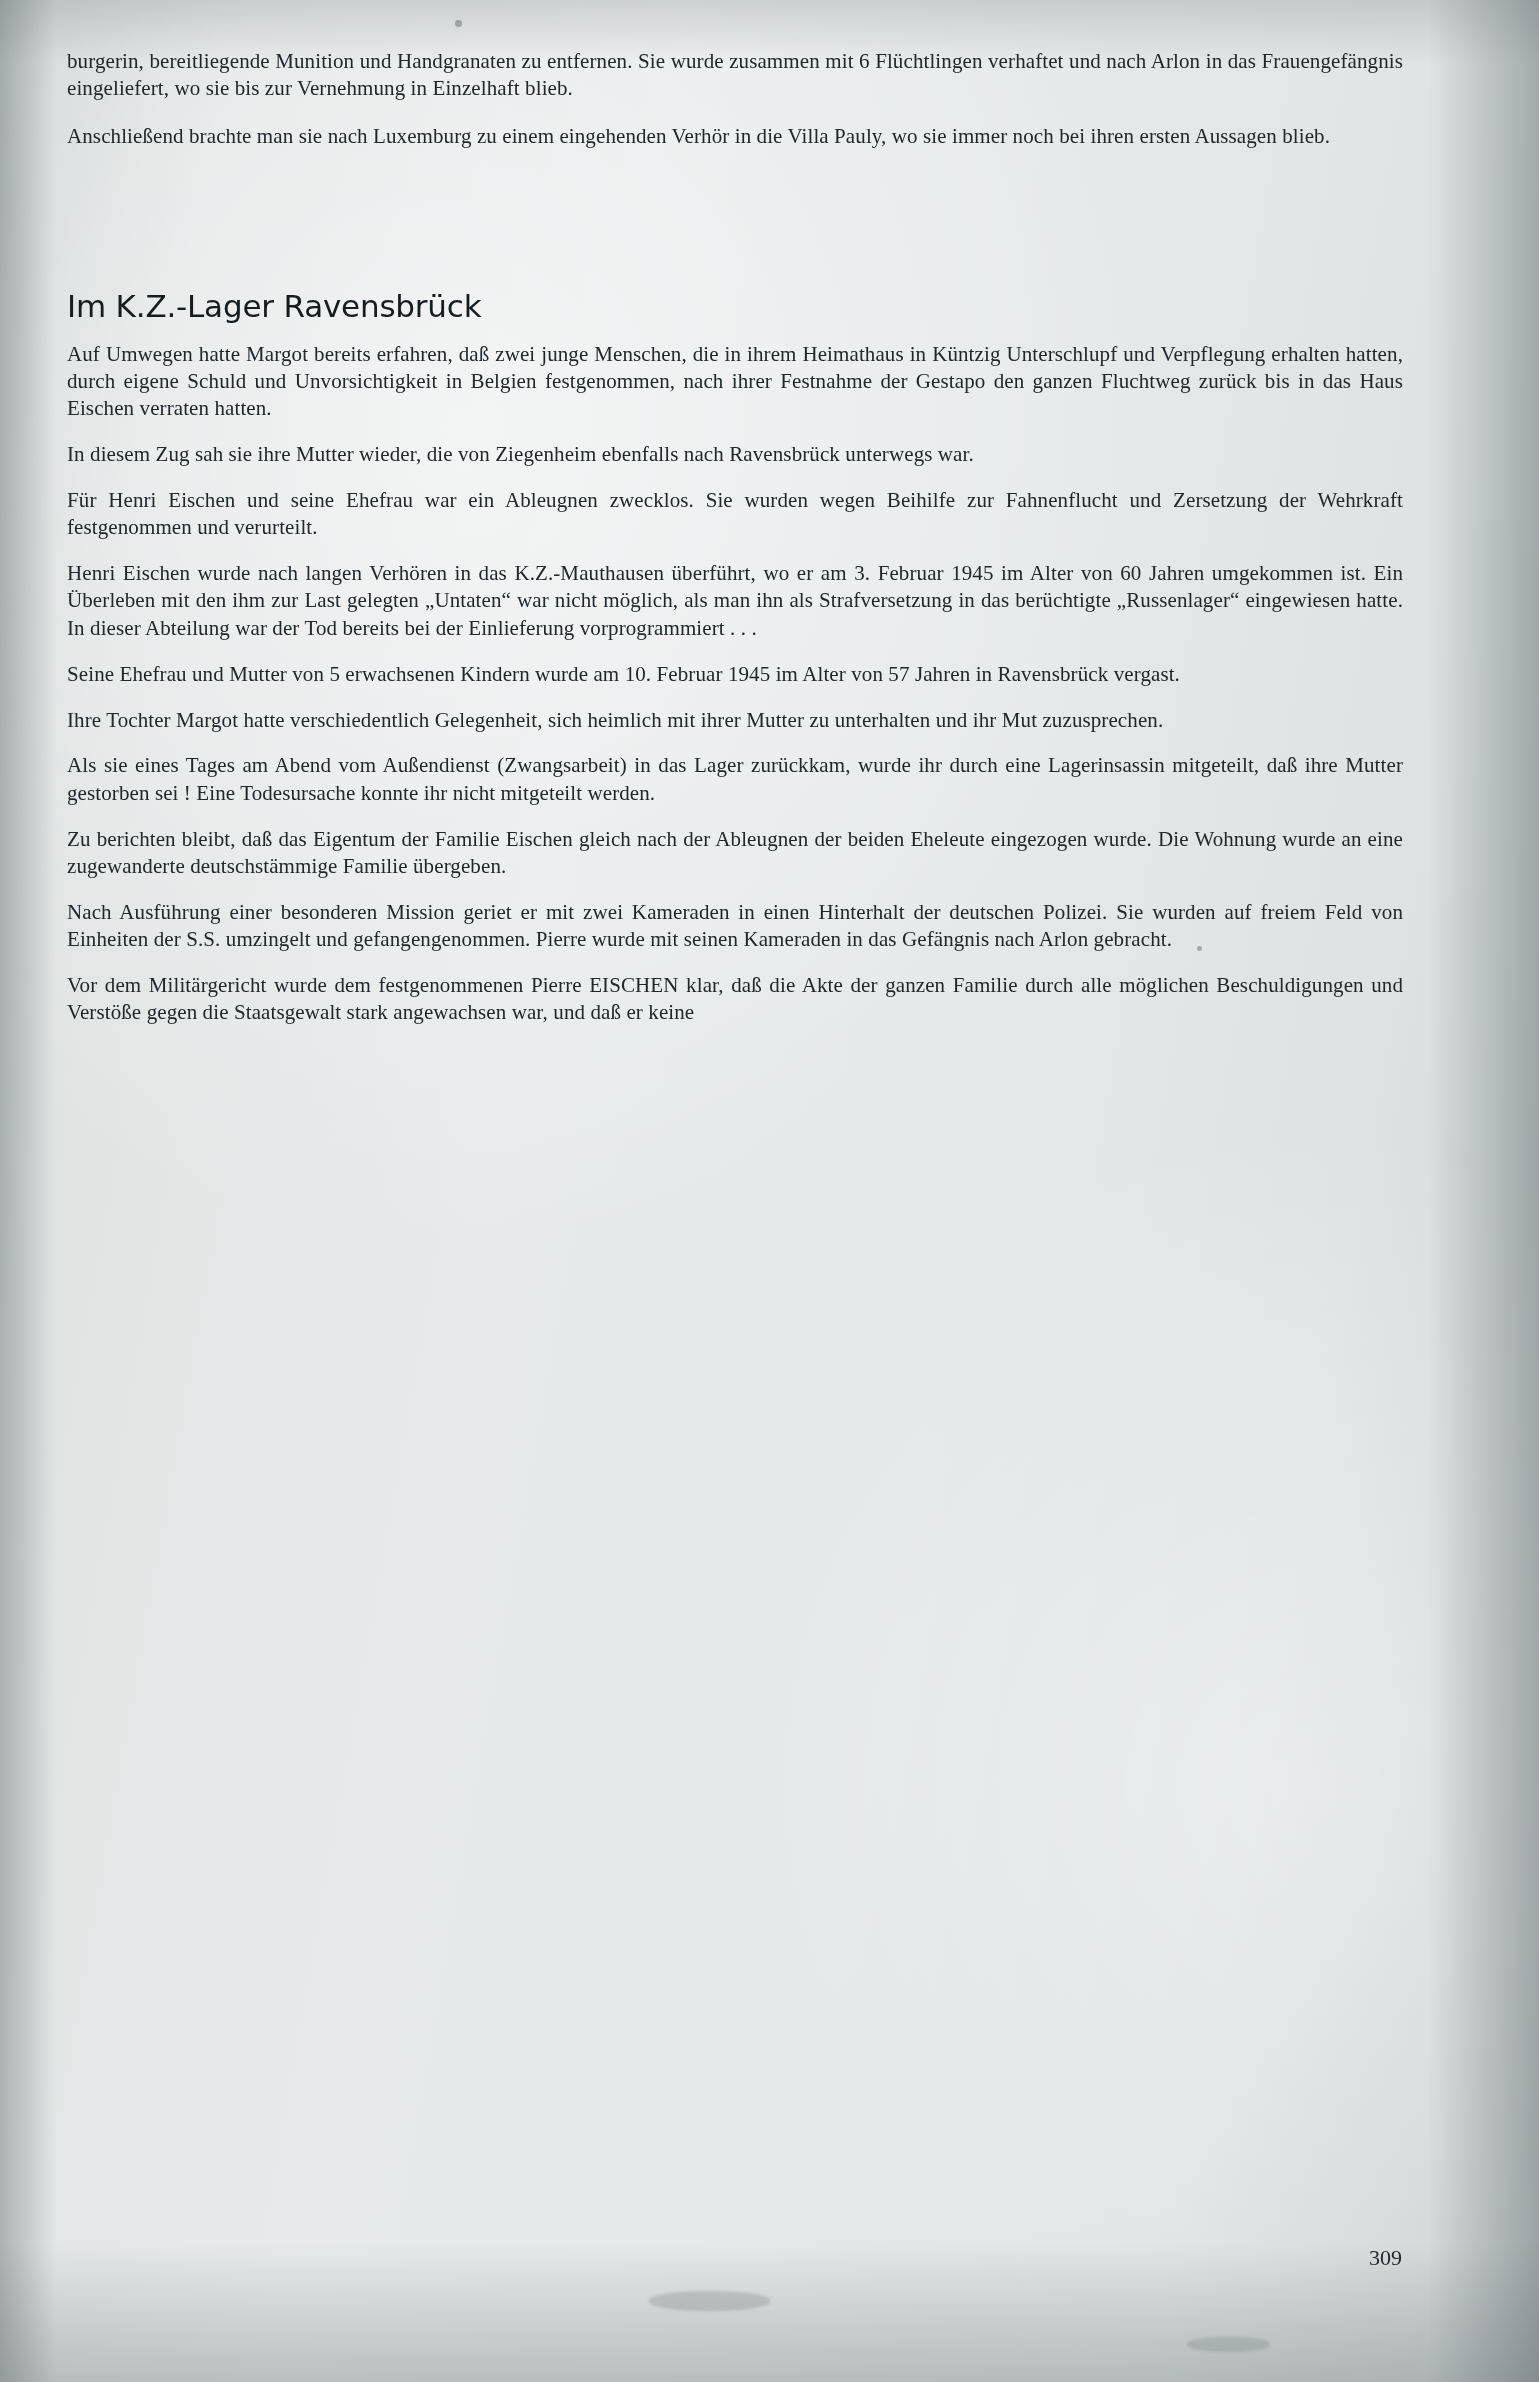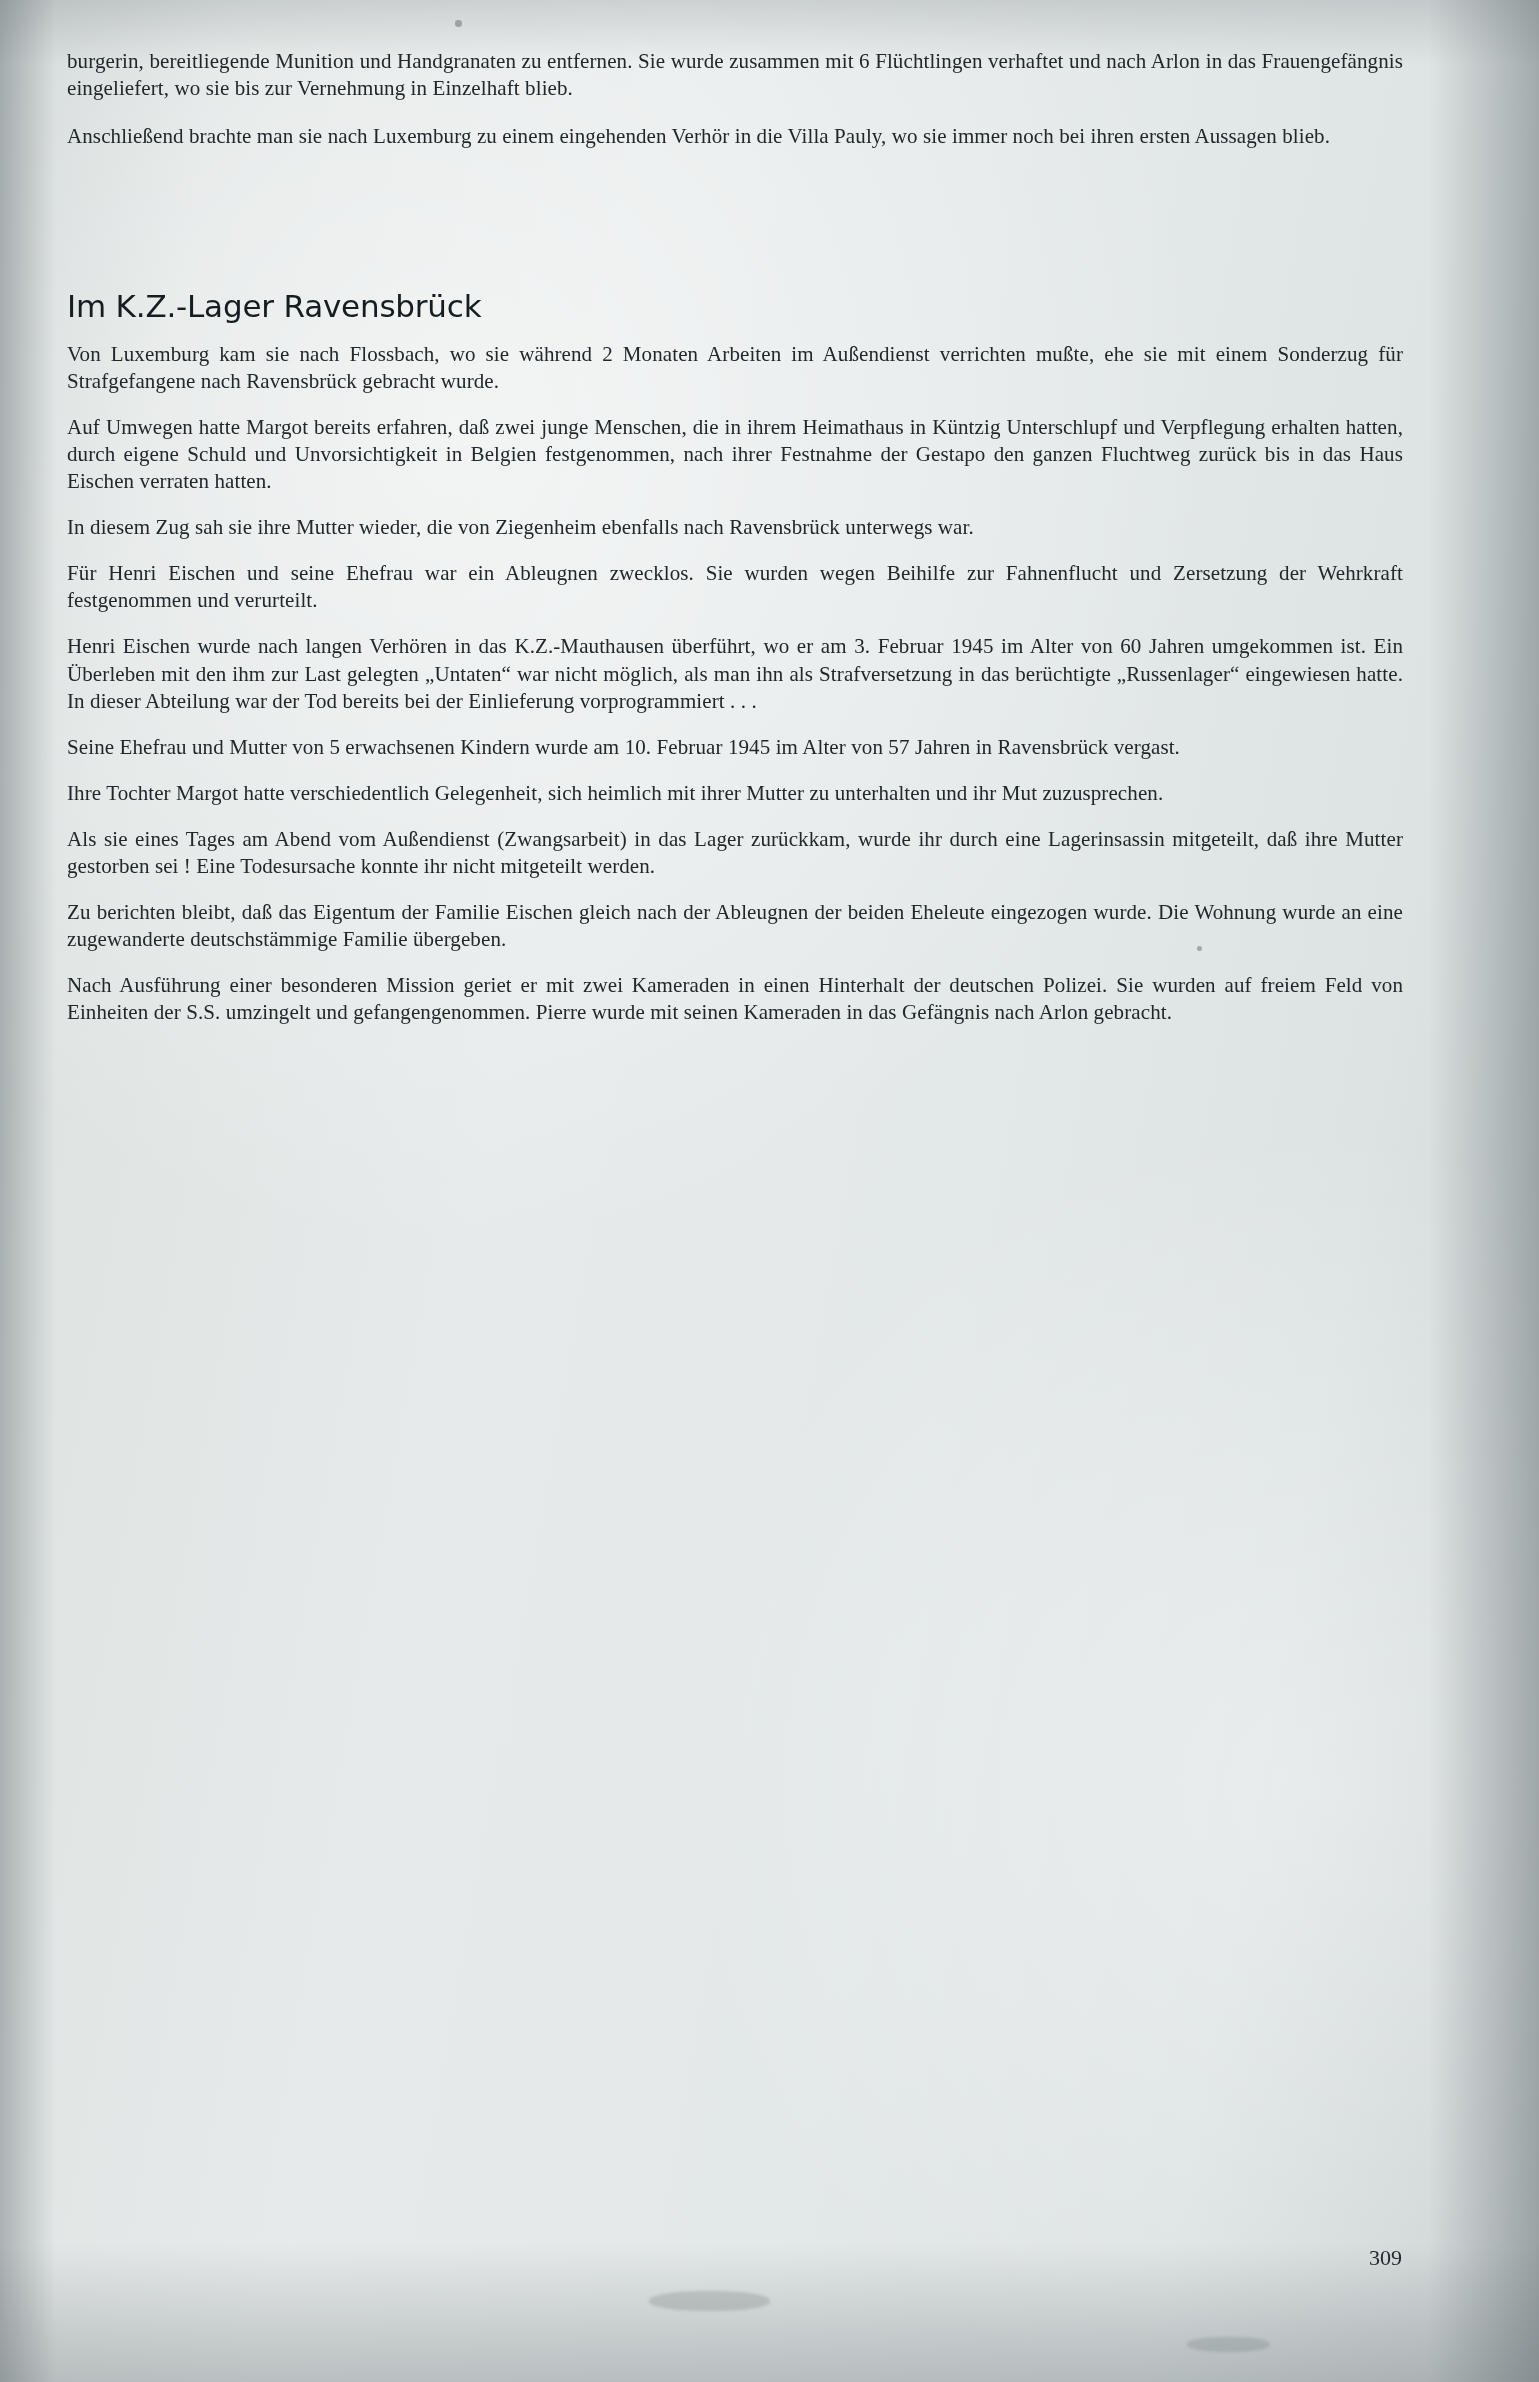--- a/index.html
+++ b/index.html
@@ -120,29 +120,29 @@
 
   <div class="content">
 
     <p class="para first">burgerin, bereitliegende Munition und Handgranaten zu entfernen. Sie wurde zusammen mit 6 Flüchtlingen verhaftet und nach Arlon in das Frauengefängnis eingeliefert, wo sie bis zur Vernehmung in Einzelhaft blieb.</p>
     <p class="para">Anschließend brachte man sie nach Luxemburg zu einem eingehenden Verhör in die Villa Pauly, wo sie immer noch bei ihren ersten Aussagen blieb.</p>
 
     <div class="gap-before-heading"></div>
 
     <h2 class="section-heading">Im K.Z.-Lager Ravensbrück</h2>
 
-    <p class="para">Von Luxemburg kam sie nach Flossbach, wo sie während 2 Monaten Arbeiten im Außendienst verrichten mußte, ehe sie mit einem Sonderzug für Strafgefangene nach Ravensbrück gebracht wurde.</p>
     <p class="para">Auf Umwegen hatte Margot bereits erfahren, daß zwei junge Menschen, die in ihrem Heimathaus in Küntzig Unterschlupf und Verpflegung erhalten hatten, durch eigene Schuld und Unvorsichtigkeit in Belgien festgenommen, nach ihrer Festnahme der Gestapo den ganzen Fluchtweg zurück bis in das Haus Eischen verraten hatten.</p>
     <p class="para">In diesem Zug sah sie ihre Mutter wieder, die von Ziegenheim ebenfalls nach Ravensbrück unterwegs war.</p>
     <p class="para">Für Henri Eischen und seine Ehefrau war ein Ableugnen zwecklos. Sie wurden wegen Beihilfe zur Fahnenflucht und Zersetzung der Wehrkraft festgenommen und verurteilt.</p>
     <p class="para">Henri Eischen wurde nach langen Verhören in das K.Z.-Mauthausen überführt, wo er am 3. Februar 1945 im Alter von 60 Jahren umgekommen ist. Ein Überleben mit den ihm zur Last gelegten „Untaten“ war nicht möglich, als man ihn als Strafversetzung in das berüchtigte „Russenlager“ eingewiesen hatte. In dieser Abteilung war der Tod bereits bei der Einlieferung vorprogrammiert . . .</p>
     <p class="para">Seine Ehefrau und Mutter von 5 erwachsenen Kindern wurde am 10. Februar 1945 im Alter von 57 Jahren in Ravensbrück vergast.</p>
     <p class="para">Ihre Tochter Margot hatte verschiedentlich Gelegenheit, sich heimlich mit ihrer Mutter zu unterhalten und ihr Mut zuzusprechen.</p>
     <p class="para">Als sie eines Tages am Abend vom Außendienst (Zwangsarbeit) in das Lager zurückkam, wurde ihr durch eine Lagerinsassin mitgeteilt, daß ihre Mutter gestorben sei ! Eine Todesursache konnte ihr nicht mitgeteilt werden.</p>
     <p class="para">Zu berichten bleibt, daß das Eigentum der Familie Eischen gleich nach der Ableugnen der beiden Eheleute eingezogen wurde. Die Wohnung wurde an eine zugewanderte deutschstämmige Familie übergeben.</p>
     <p class="para">Nach Ausführung einer besonderen Mission geriet er mit zwei Kameraden in einen Hinterhalt der deutschen Polizei. Sie wurden auf freiem Feld von Einheiten der S.S. umzingelt und gefangengenommen. Pierre wurde mit seinen Kameraden in das Gefängnis nach Arlon gebracht.</p>
+    <p class="para tight">Vor dem Militärgericht wurde dem festgenommenen Pierre EISCHEN klar, daß die Akte der ganzen Familie durch alle möglichen Beschuldigungen und Verstöße gegen die Staatsgewalt stark angewachsen war, und daß er keine</p>
 
   </div>
 
   <div class="page-number">309</div>
 
 </div>
 
 
 </body></html>

